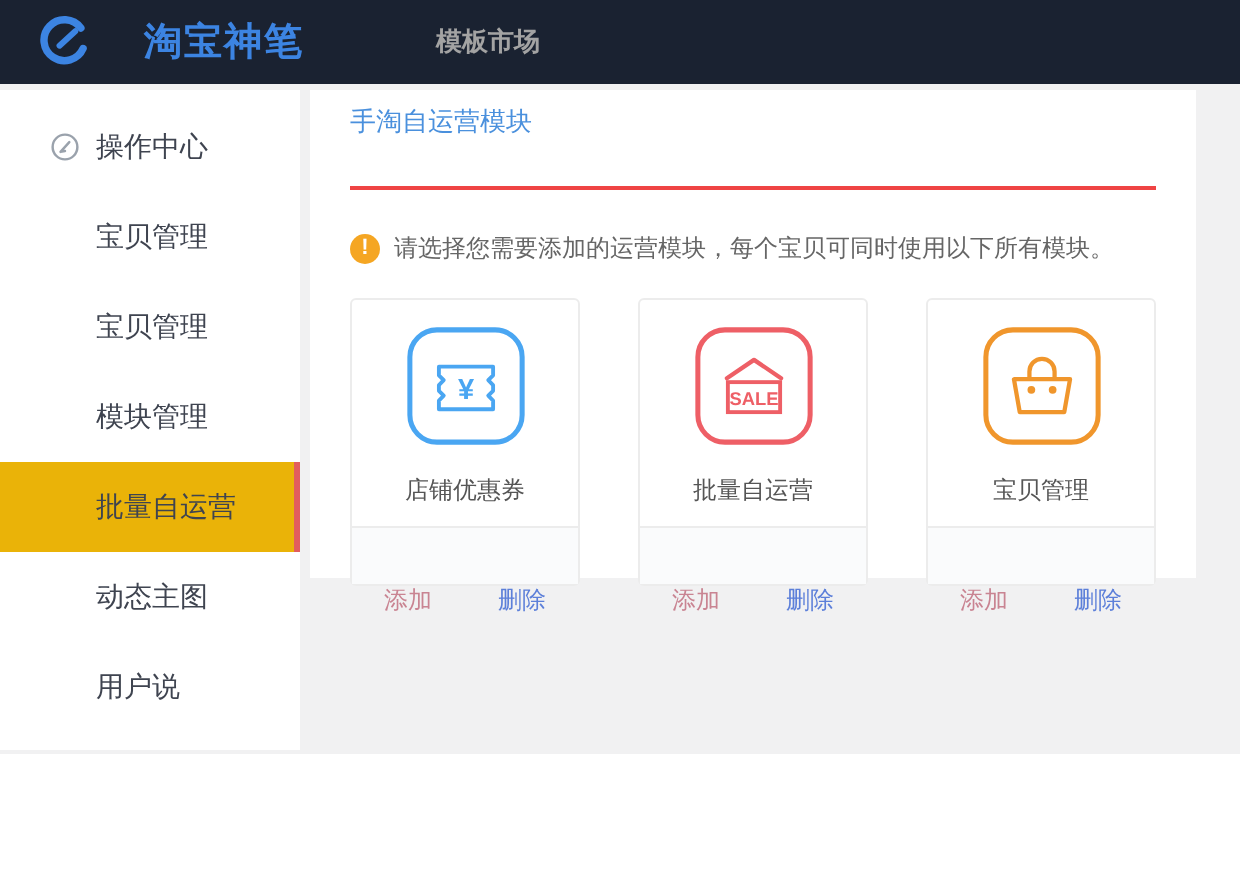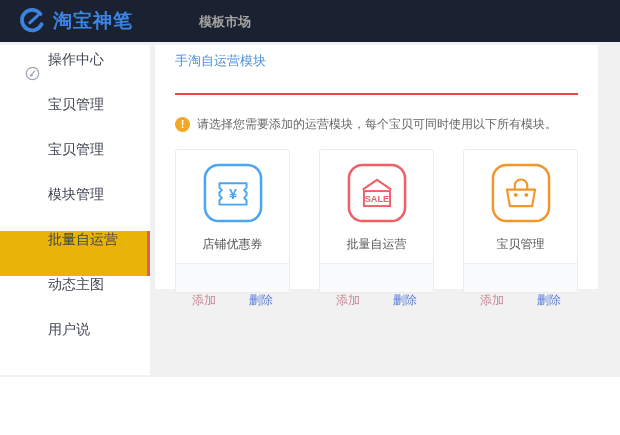--- a/index.html
+++ b/index.html
@@ -1,35 +1,35 @@
 <!DOCTYPE html>
 <html><head>
 <meta charset="utf-8">
 <style>
   * { margin:0; padding:0; box-sizing:border-box; }
   body { background:#e9e9e9; font-family:"Liberation Sans","DejaVu Sans",sans-serif; }
   .page { width:620px; height:435px; background:#fff; position:relative; overflow:hidden; }
 
   
   .header { height:42px; background:#1a2231; display:flex; align-items:center; padding:0 0 0 20px; }
-  .logo { display:flex; align-items:flex-start; cursor:default; }
+  .logo { display:flex; align-items:flex-start; cursor:default;gap:19px; }
   .logo svg { display:block; margin-right:7px; }
   .logo-text { color:#3c84e2; font-size:19px; font-weight:bold; letter-spacing:1px; }
   .header-nav { margin-left:66px; }
   .header-nav-item { color:#a3a3a3; font-size:13px; font-weight:bold; cursor:pointer; }
 
   
   .notice { height:43px; background:#fff; border-bottom:1px solid #ececec; display:flex; align-items:center; padding:0 8px; white-space:nowrap; }
   .notice svg { flex:0 0 auto; margin-right:5px; }
   .notice-text { font-size:12px; color:#f24545; }
 
   
   .body { height:335px; background:#f1f1f2; display:flex; padding-top:3px; }
   .sidebar { width:150px; height:330px; background:#fff; margin-right:5px; padding-top:6px; }
-  .side-item { position:relative; height:45px; display:flex; padding-left:48px; font-size:14px; color:#3f4450; cursor:pointer; }
+  .side-item { position:relative; height:45px; display:flex; align-items:center; padding-left:48px; font-size:14px; color:#3f4450; cursor:pointer; }
   .side-item .side-icon { position:absolute; left:25px; top:15px; }
   .side-item.active { background:#eab308; }
   .side-item.active .active-bar { position:absolute; right:0; top:0; width:3px; height:100%; }
 
   .main { width:443px; height:244px; background:#fff; padding:0 20px; }
   .section-title { margin-top:7px; padding-bottom:23px; border-bottom:2px solid #ef4444; font-size:13px; color:#4a90dd; }
   .tip { margin-top:21px; display:flex; align-items:center; }
   .tip-icon { width:15px; height:15px; border-radius:50%; background:#f5a623; color:#fff; font-size:11px; font-weight:bold; text-align:center; line-height:15px; margin-right:7px; flex:0 0 auto; }
   .tip-text { font-size:12px; color:#666; }
 

